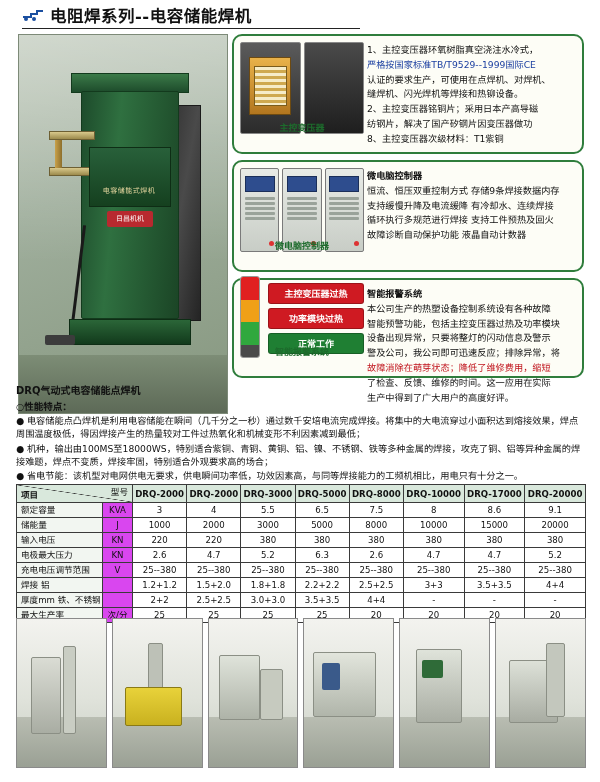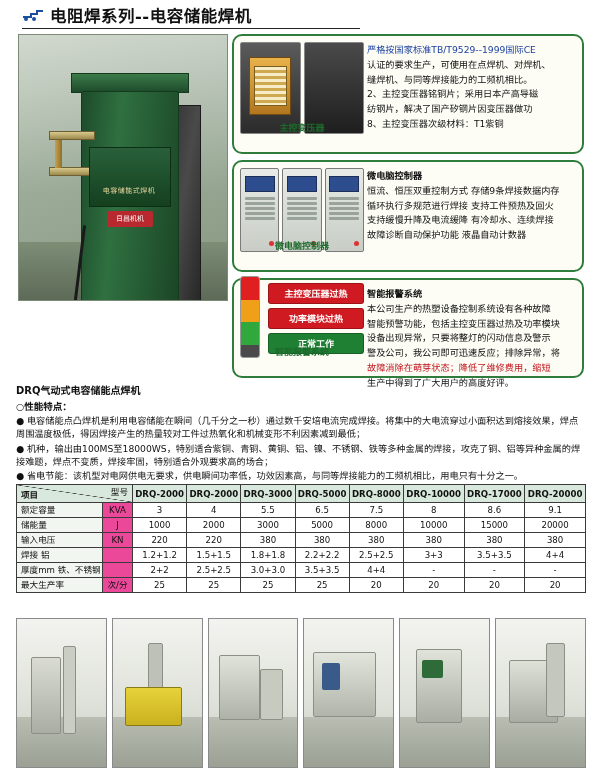--- a/index.html
+++ b/index.html
@@ -39,21 +39,21 @@
   }
   .header-rule {
     position: absolute; left: 22px; top: 28px;
     width: 338px; height: 1px;
     background: #222;
   }
 
   
   .machine-photo {
     position: absolute; left: 18px; top: 34px;
-    width: 210px; height: 267px;
+    width: 210px; height: 380px;
     background: linear-gradient(160deg,#b9c4b4 0%, #9fae9c 40%, #86977f 100%);
     border: 1px solid #7d8a78;
     overflow: hidden;
   }
   .mp-floor {
     position: absolute; left: 0; bottom: 0; width: 100%; height: 58px;
     background: linear-gradient(180deg,#7d8d76,#5d6a57);
   }
   .mp-wallhi {
     position: absolute; left: 0; top: 0; width: 100%; height: 60%;
@@ -265,21 +265,21 @@
   }
   table.spec thead th {
     background: #d9e8dc;
     font-weight: bold;
     height: 18px;
   }
   table.spec td.rowlab, table.spec th.rowlab {
     text-align: left; padding-left: 4px; width: 86px;
     background: #f2f6f1;
   }
-  table.spec td.unit { width: 30px; background: #ec4899; }
+  table.spec td.unit { width: 30px; background: #d946ef; }
   .corner {
     position: relative; width: 116px; background: #d9e8dc;
   }
   .corner .c-a { position: absolute; right: 4px; top: 1px; font-weight: normal; }
   .corner .c-b { position: absolute; left: 4px; bottom: 1px; font-weight: bold; }
   .corner .slash {
     position: absolute; left: 0; top: 0; width: 100%; height: 100%;
     background: linear-gradient(to top right, transparent calc(50% - 0.5px), #3a3a3a 50%, transparent calc(50% + 0.5px));
   }
 
@@ -351,23 +351,24 @@
     <div class="tf-a">
       <div class="tf-core"></div>
         <div class="tf-coil"></div>
     </div>
     <div class="tf-b">
       <div class="tf-dark"></div>
     </div>
   </div>
   <div class="panel-caption">主控变压器</div>
   <div class="panel-text">
+    <p>1、主控变压器环氧树脂真空浇注水冷式，</p>
     <p><span class="hl-blue">严格按国家标准TB/T9529--1999国际CE</span></p>
     <p>认证的要求生产，可使用在点焊机、对焊机、</p>
-    <p>缝焊机、与同等焊接能力的工频机相比。</p>
+    <p>缝焊机、闪光焊机等焊接和热铆设备。</p>
     <p>2、主控变压器铭铜片；采用日本产高导磁</p>
     <p>纺钢片，解决了国产矽钢片因变压器做功</p>
     <p>8、主控变压器次级材料：T1紫铜</p>
   </div>
 </div>
 
 <div class="rpanel" id="panel-controller">
   <div class="panel-imgs">
     <div class="ct">
       <div class="ct-screen"></div>
@@ -400,22 +401,22 @@
           <i></i>
           <i></i>
         </div>
       <div class="ct-led"></div>
     </div>
   </div>
   <div class="panel-caption">微电脑控制器</div>
   <div class="panel-text">
     <p style="font-weight:bold">微电脑控制器</p>
     <p>恒流、恒压双重控制方式    存储9条焊接数据内存</p>
+    <p>支持缓慢升降及电流缓降    有冷却水、连续焊接</p>
     <p>循环执行多规范进行焊接    支持工件预热及回火</p>
-    <p>支持缓慢升降及电流缓降    有冷却水、连续焊接</p>
     <p>故障诊断自动保护功能      液晶自动计数器</p>
   </div>
 </div>
 
 <div class="rpanel" id="panel-alarm">
   <div class="alarm-imgs">
     <div class="tower">
       <span class="t-red"></span>
         <span class="t-amb"></span>
         <span class="t-grn"></span>
@@ -428,20 +429,21 @@
     </div>
   </div>
   <div class="panel-caption">智能报警系统</div>
   <div class="panel-text">
     <p style="font-weight:bold">智能报警系统</p>
     <p>本公司生产的热塑设备控制系统设有各种故障</p>
     <p>智能预警功能，包括主控变压器过热及功率模块</p>
     <p>设备出现异常，只要将整灯的闪动信息及警示</p>
     <p>警及公司，我公司即可迅速反应；排除异常，将</p>
     <p class="hl-red">故障消除在萌芽状态；降低了维修费用，缩短</p>
+    <p>了检查、反馈、维修的时间。这一应用在实际</p>
     <p>生产中得到了广大用户的高度好评。</p>
   </div>
 </div>
 
 <div class="features">
   <div class="feat-title">DRQ气动式电容储能点焊机</div>
   <div class="feat-sub">○性能特点：</div>
   <p class="feat-item">● 电容储能点凸焊机是利用电容储能在瞬间（几千分之一秒）通过数千安培电流完成焊接。将集中的大电流穿过小面积达到熔接效果，焊点周围温度极低，得因焊接产生的热量较对工件过热氧化和机械变形不利因素减到最低；</p>
   <p class="feat-item">● 机种，输出由100MS至18000WS，特别适合紫铜、青铜、黄铜、铝、镍、不锈钢、铁等多种金属的焊接，攻克了铜、铝等异种金属的焊接难题，焊点不变质，焊接牢固，特别适合外观要求高的场合；</p>
   <p class="feat-item">● 省电节能：该机型对电网供电无要求，供电瞬间功率低，功效因素高，与同等焊接能力的工频机相比，用电只有十分之一。</p>
@@ -497,24 +499,48 @@
         <td>220</td>
         <td>220</td>
         <td>380</td>
         <td>380</td>
         <td>380</td>
         <td>380</td>
         <td>380</td>
         <td>380</td>
       </tr>
       <tr>
+        <td class="rowlab">电极最大压力</td>
+        <td class="unit">KN</td>
+        <td>2.6</td>
+        <td>4.7</td>
+        <td>5.2</td>
+        <td>6.3</td>
+        <td>2.6</td>
+        <td>4.7</td>
+        <td>4.7</td>
+        <td>5.2</td>
+      </tr>
+      <tr>
+        <td class="rowlab">充电电压调节范围</td>
+        <td class="unit">V</td>
+        <td>25--380</td>
+        <td>25--380</td>
+        <td>25--380</td>
+        <td>25--380</td>
+        <td>25--380</td>
+        <td>25--380</td>
+        <td>25--380</td>
+        <td>25--380</td>
+      </tr>
+      <tr>
         <td class="rowlab">焊接   铝</td>
         <td class="unit"></td>
         <td>1.2+1.2</td>
-        <td>1.5+1.5</td>
+        <td>1.5+2.0</td>
         <td>1.8+1.8</td>
         <td>2.2+2.2</td>
         <td>2.5+2.5</td>
         <td>3+3</td>
         <td>3.5+3.5</td>
         <td>4+4</td>
       </tr>
       <tr>
         <td class="rowlab">厚度mm   铁、不锈钢</td>
         <td class="unit"></td>

